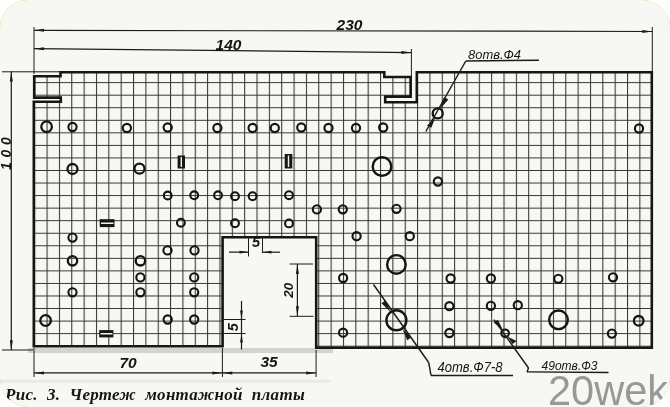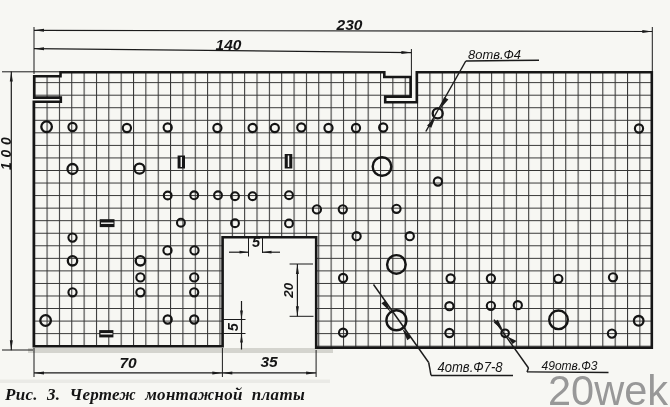--- a/index.html
+++ b/index.html
@@ -1,17 +1,17 @@
 <!DOCTYPE html>
 <html><head>
 <meta charset="utf-8">
 <style>
 html,body{margin:0;padding:0;background:#ffffff;}
 #page{position:relative;width:670px;height:407px;background:#eab308;overflow:hidden;
-font-family:"Liberation Sans", sans-serif;}
+font-family:"Liberation Sans", sans-serif;border-radius:28px;}
 svg{position:absolute;left:0;top:0;}
 .dim{font-family:"Liberation Sans", sans-serif;font-style:italic;font-weight:bold;fill:#151515;}
 .note{font-family:"Liberation Sans", sans-serif;font-style:italic;font-weight:normal;fill:#151515;}
 .lbl{font-family:"Liberation Serif", serif;font-style:italic;font-weight:bold;fill:#151515;}
 </style>
 </head>
 <body>
 <div id="page">
 <svg width="670" height="407" viewBox="0 0 670 407">
 <defs>

